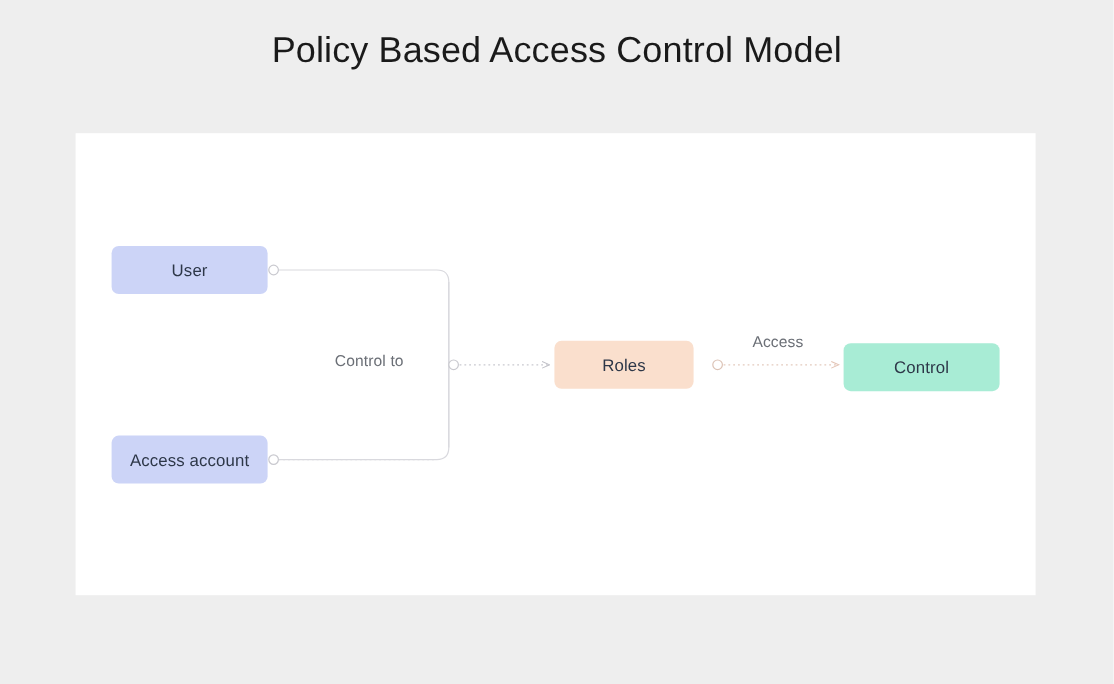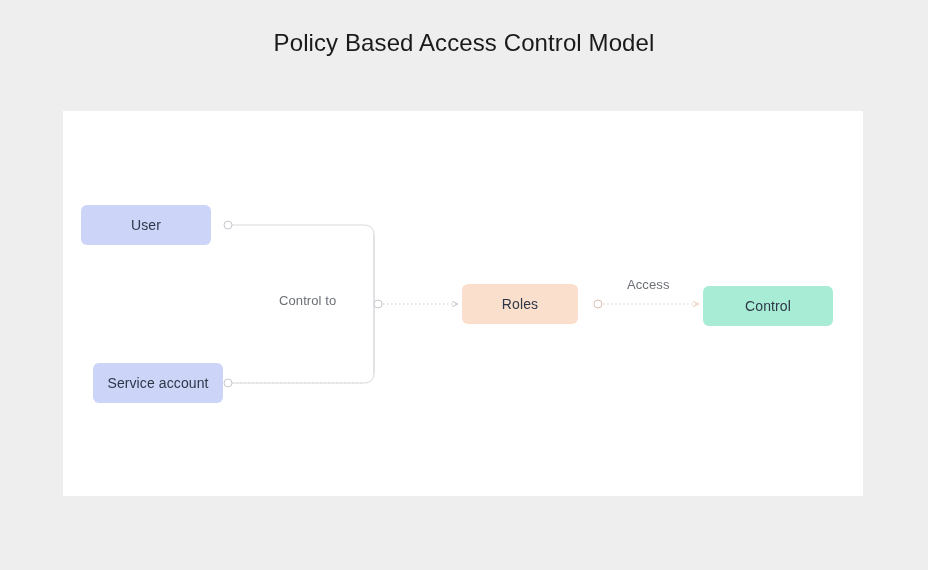--- a/index.html
+++ b/index.html
@@ -14,21 +14,21 @@
     font-family: "Liberation Sans", sans-serif;
     overflow: hidden;
     position: relative;
   }
   #page-title {
     position: absolute;
     left: 0;
     top: 27px;
     width: 928px;
     text-align: center;
-    font-size: 24px;
+    font-size: 30px;
     font-weight: 400;
     color: #1a1a1a;
     letter-spacing: 0.1px;
     line-height: 32px;
     white-space: nowrap;
   }
   #canvas {
     position: absolute;
     left: 63px;
     top: 111px;
@@ -50,21 +50,21 @@
     border-radius: 6px;
     display: flex;
     align-items: center;
     justify-content: center;
     font-size: 14px;
     color: #2d3748;
     letter-spacing: 0.1px;
     white-space: nowrap;
   }
   .node-user {
-    left: 18px;
+    left: 30px;
     top: 94px;
     width: 130px;
     height: 40px;
     background: #ccd4f7;
   }
   .node-service-account {
     left: 30px;
     top: 252px;
     width: 130px;
     height: 40px;
@@ -134,21 +134,21 @@
     <circle cx="535" cy="193" r="4" fill="#ffffff" stroke="#dcc3b6" stroke-width="1"></circle>
 
     <line x1="540" y1="193" x2="636" y2="193" stroke="#e3cabd" stroke-width="1" stroke-dasharray="1.5 2.5" marker-end="url(#arrow-peach)"></line>
   </svg>
 
   <div class="node node-user">
     <span>User</span>
   </div>
 
   <div class="node node-service-account">
-    <span>Service account</span>
+    <span>Access account</span>
   </div>
 
   <div class="node node-roles">
     <span>Roles</span>
   </div>
 
   <div class="node node-policies">
     <span>Control</span>
   </div>
 

